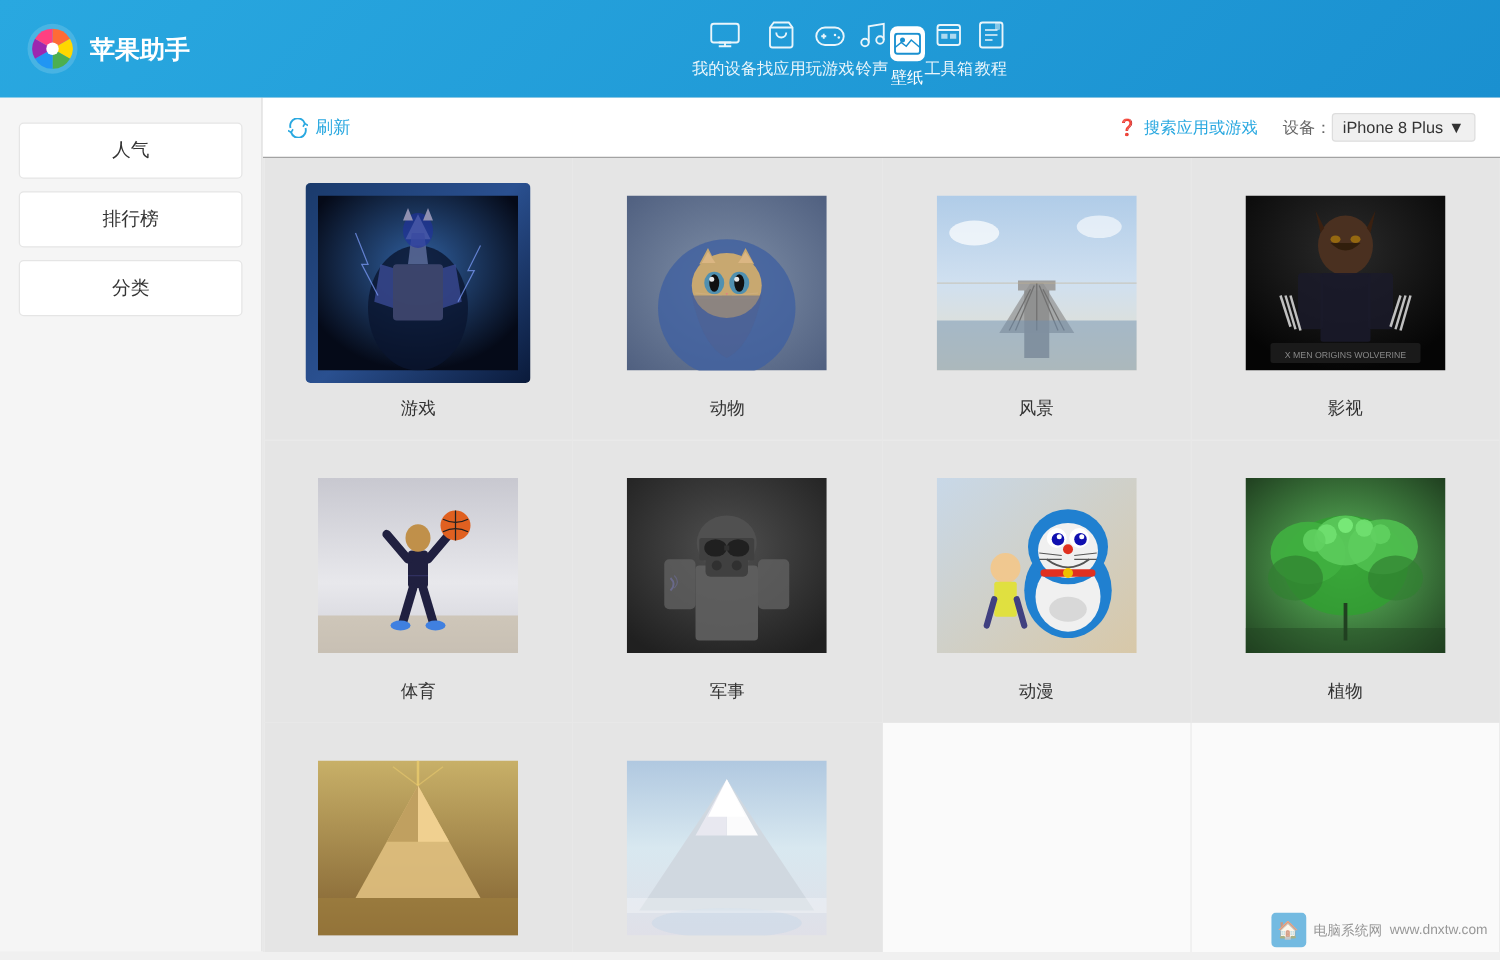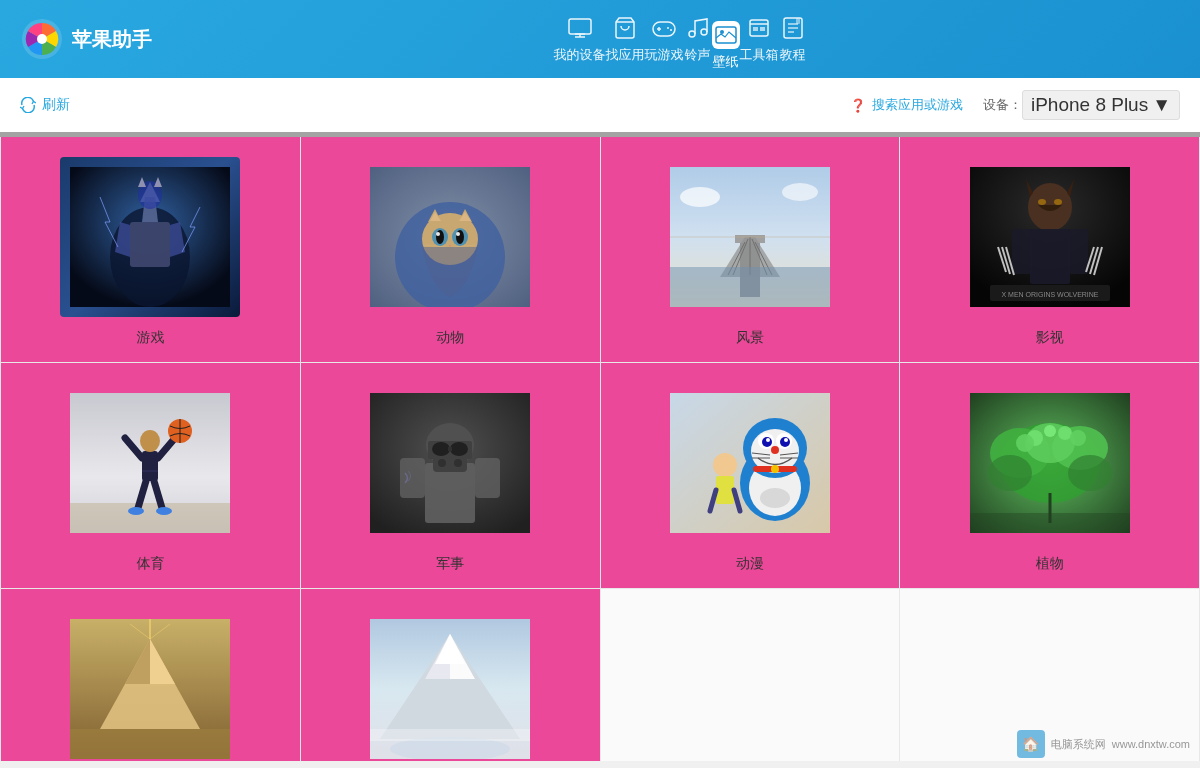--- a/index.html
+++ b/index.html
@@ -134,21 +134,21 @@
     #content {
       flex: 1;
       background: white;
       overflow-y: auto;
     }
     #content-header {
       display: flex;
       align-items: center;
       justify-content: space-between;
       padding: 12px 20px;
-      border-bottom: 5px solid #a3a3a3;
+      border-bottom: 1px solid #a3a3a3;
       background: white;
     }
     #refresh-btn {
       display: flex;
       align-items: center;
       gap: 6px;
       color: #29a8e0;
       font-size: 14px;
       cursor: pointer;
     }
@@ -166,21 +166,21 @@
       gap: 0;
       font-size: 13px;
       color: #333;
     }
     #device-label { color: #666; }
     #device-dropdown {
       background: #f0f0f0;
       border: 1px solid #ddd;
       border-radius: 3px;
       padding: 3px 8px;
-      font-size: 19px;
+      font-size: 13px;
       cursor: pointer;
       color: #333;
       display: flex;
       align-items: center;
       gap: 4px;
     }
     #header-right {
       display: flex;
       align-items: center;
       gap: 20px;
@@ -193,21 +193,21 @@
       border-left: 1px solid #e8e8e8;
     }
     .wallpaper-cell {
       border-right: 1px solid #e8e8e8;
       border-bottom: 1px solid #e8e8e8;
       display: flex;
       flex-direction: column;
       align-items: center;
       padding: 20px 20px 15px;
       cursor: pointer;
-      background: #ec4899;
+      background: #e5e5e5;
     }
     .wallpaper-thumb {
       width: 180px;
       height: 160px;
       border-radius: 4px;
       overflow: hidden;
       margin-bottom: 12px;
     }
     .wallpaper-label {
       font-size: 14px;
@@ -346,20 +346,25 @@
         </svg>
       </div>
       <span class="nav-label">教程</span>
     </div>
   </nav>
 
 </div>
 
 <div id="main">
 
+  <aside id="sidebar">
+    <div class="sidebar-item">人气</div>
+    <div class="sidebar-item">排行榜</div>
+    <div class="sidebar-item">分类</div>
+  </aside>
 
   <main id="content">
     <div id="content-header">
       <div id="refresh-btn">
         <svg width="16" height="16" viewBox="0 0 16 16" fill="#29a8e0">
           <path d="M14 8A6 6 0 0 1 2.5 11.5" fill="none" stroke="#29a8e0" stroke-width="1.5"></path>
           <path d="M2 8A6 6 0 0 1 13.5 4.5" fill="none" stroke="#29a8e0" stroke-width="1.5"></path>
           <polyline points="0,10 2.5,11.5 4,9" fill="none" stroke="#29a8e0" stroke-width="1.3"></polyline>
           <polyline points="16,6 13.5,4.5 12,7" fill="none" stroke="#29a8e0" stroke-width="1.3"></polyline>
         </svg>

